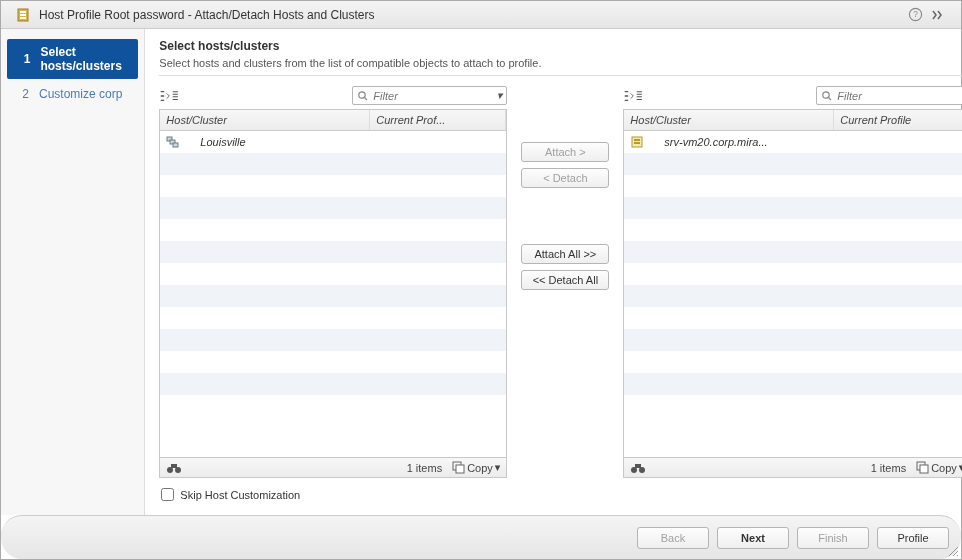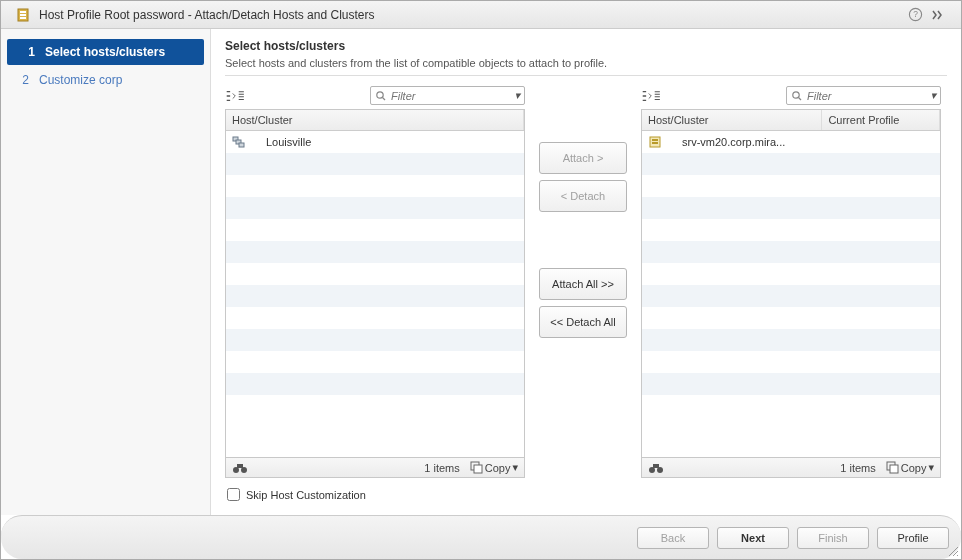--- a/index.html
+++ b/index.html
@@ -84,21 +84,21 @@
   margin-bottom: 6px;
 }
 .hr { border-top: 1px solid #ddd; margin-bottom: 10px; }
 .picker-row {
   display: flex;
   flex: 1;
   min-height: 0;
   gap: 0;
 }
 .panel {
-  width: 300px;
+  width: 348px;
   display: flex;
   flex-direction: column;
 }
 .panel-toolbar {
   display: flex;
   align-items: center;
   gap: 8px;
   margin-bottom: 4px;
 }
 .view-icons {
@@ -129,20 +129,21 @@
   color: #333;
 }
 .search-wrap .drop { margin-left: 4px; color: #555; }
 .table {
   flex: 1;
   border: 1px solid #c8c8c8;
   display: flex;
   flex-direction: column;
   background: #fff;
   min-height: 0;
+  font-style: italic;
 }
 .thead {
   display: flex;
   background: linear-gradient(#f7f7f7,#ececec);
   border-bottom: 1px solid #ccc;
   font-size: 11px;
   color: #444;
 }
 .thead .col {
   padding: 4px 6px;
@@ -189,21 +190,21 @@
   width: 116px;
   display: flex;
   flex-direction: column;
   align-items: center;
   padding-top: 56px;
 }
 .btn {
   border: 1px solid #b5b5b5;
   background: linear-gradient(#fdfdfd,#efefef);
   border-radius: 3px;
-  padding: 9px 10px;
+  padding: 3px 10px;
   font-size: 11px;
   color: #333;
   cursor: pointer;
   min-width: 88px;
   text-align: center;
 }
 .btn.disabled { color: #a0a0a0; cursor: default; }
 .mid-buttons .btn { margin-bottom: 6px; }
 .mid-sep { height: 50px; }
 .skip-row {
@@ -302,20 +303,21 @@
                     <line x1="7.5" y1="7.5" x2="10" y2="10" stroke="#888" stroke-width="1.2"></line>
                   </svg>
               </span>
               <input type="text" placeholder="Filter" style="">
               <span class="drop">▾</span>
             </div>
           </div>
           <div class="table">
             <div class="thead">
               <div class="col col1">Host/Cluster</div>
+              <div class="col col2">Current Prof...</div>
             </div>
             <div class="tbody">
               <div class="trow">
                 <div class="cell col1">
                   <span>
                     <svg width="14" height="14" viewBox="0 0 14 14">
                         <rect x="1" y="2" width="5" height="4" fill="#cfd6dd" stroke="#6b7a8a"></rect>
                         <rect x="4" y="5" width="5" height="4" fill="#cfd6dd" stroke="#6b7a8a"></rect>
                         <rect x="7" y="8" width="5" height="4" fill="#cfd6dd" stroke="#6b7a8a"></rect>
                       </svg>

